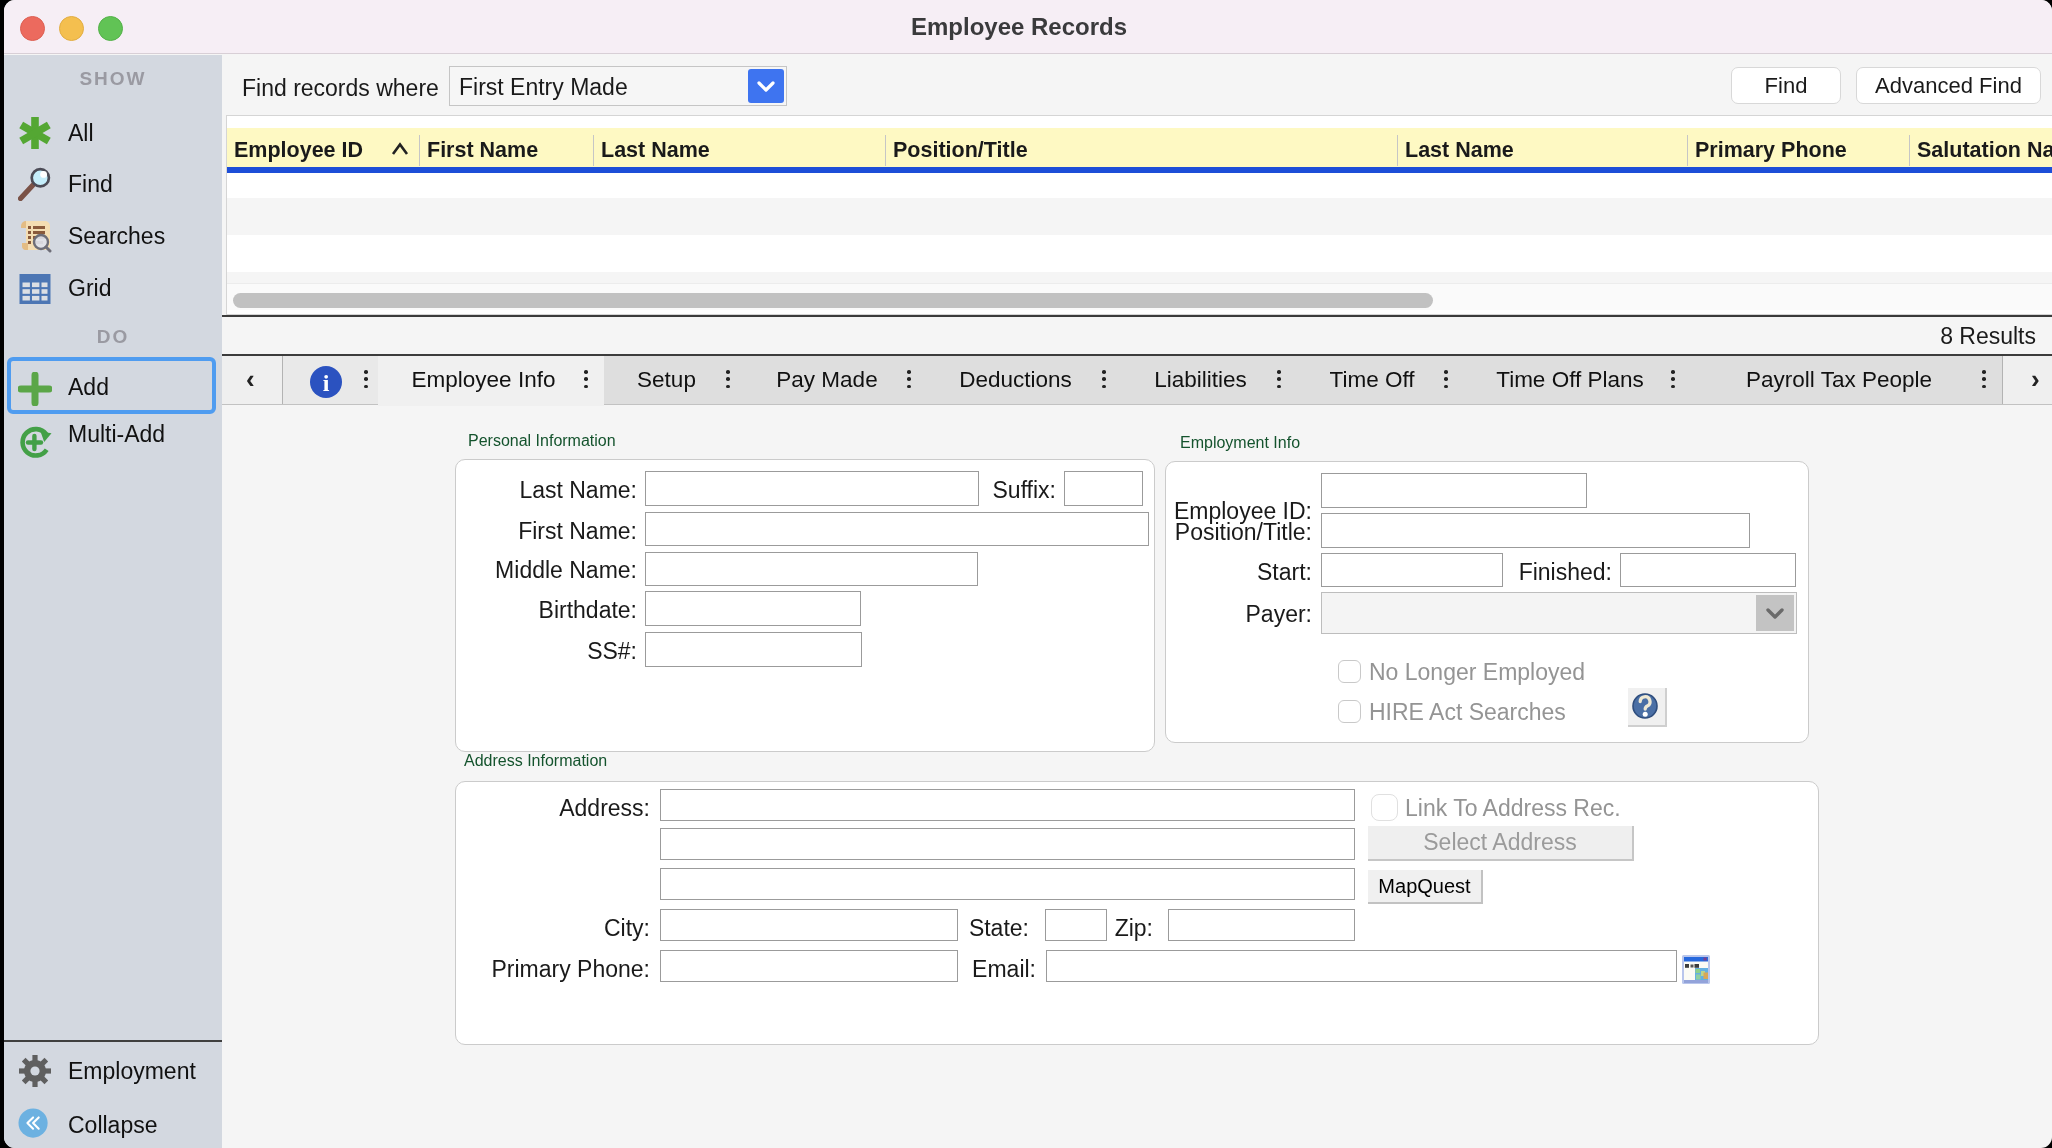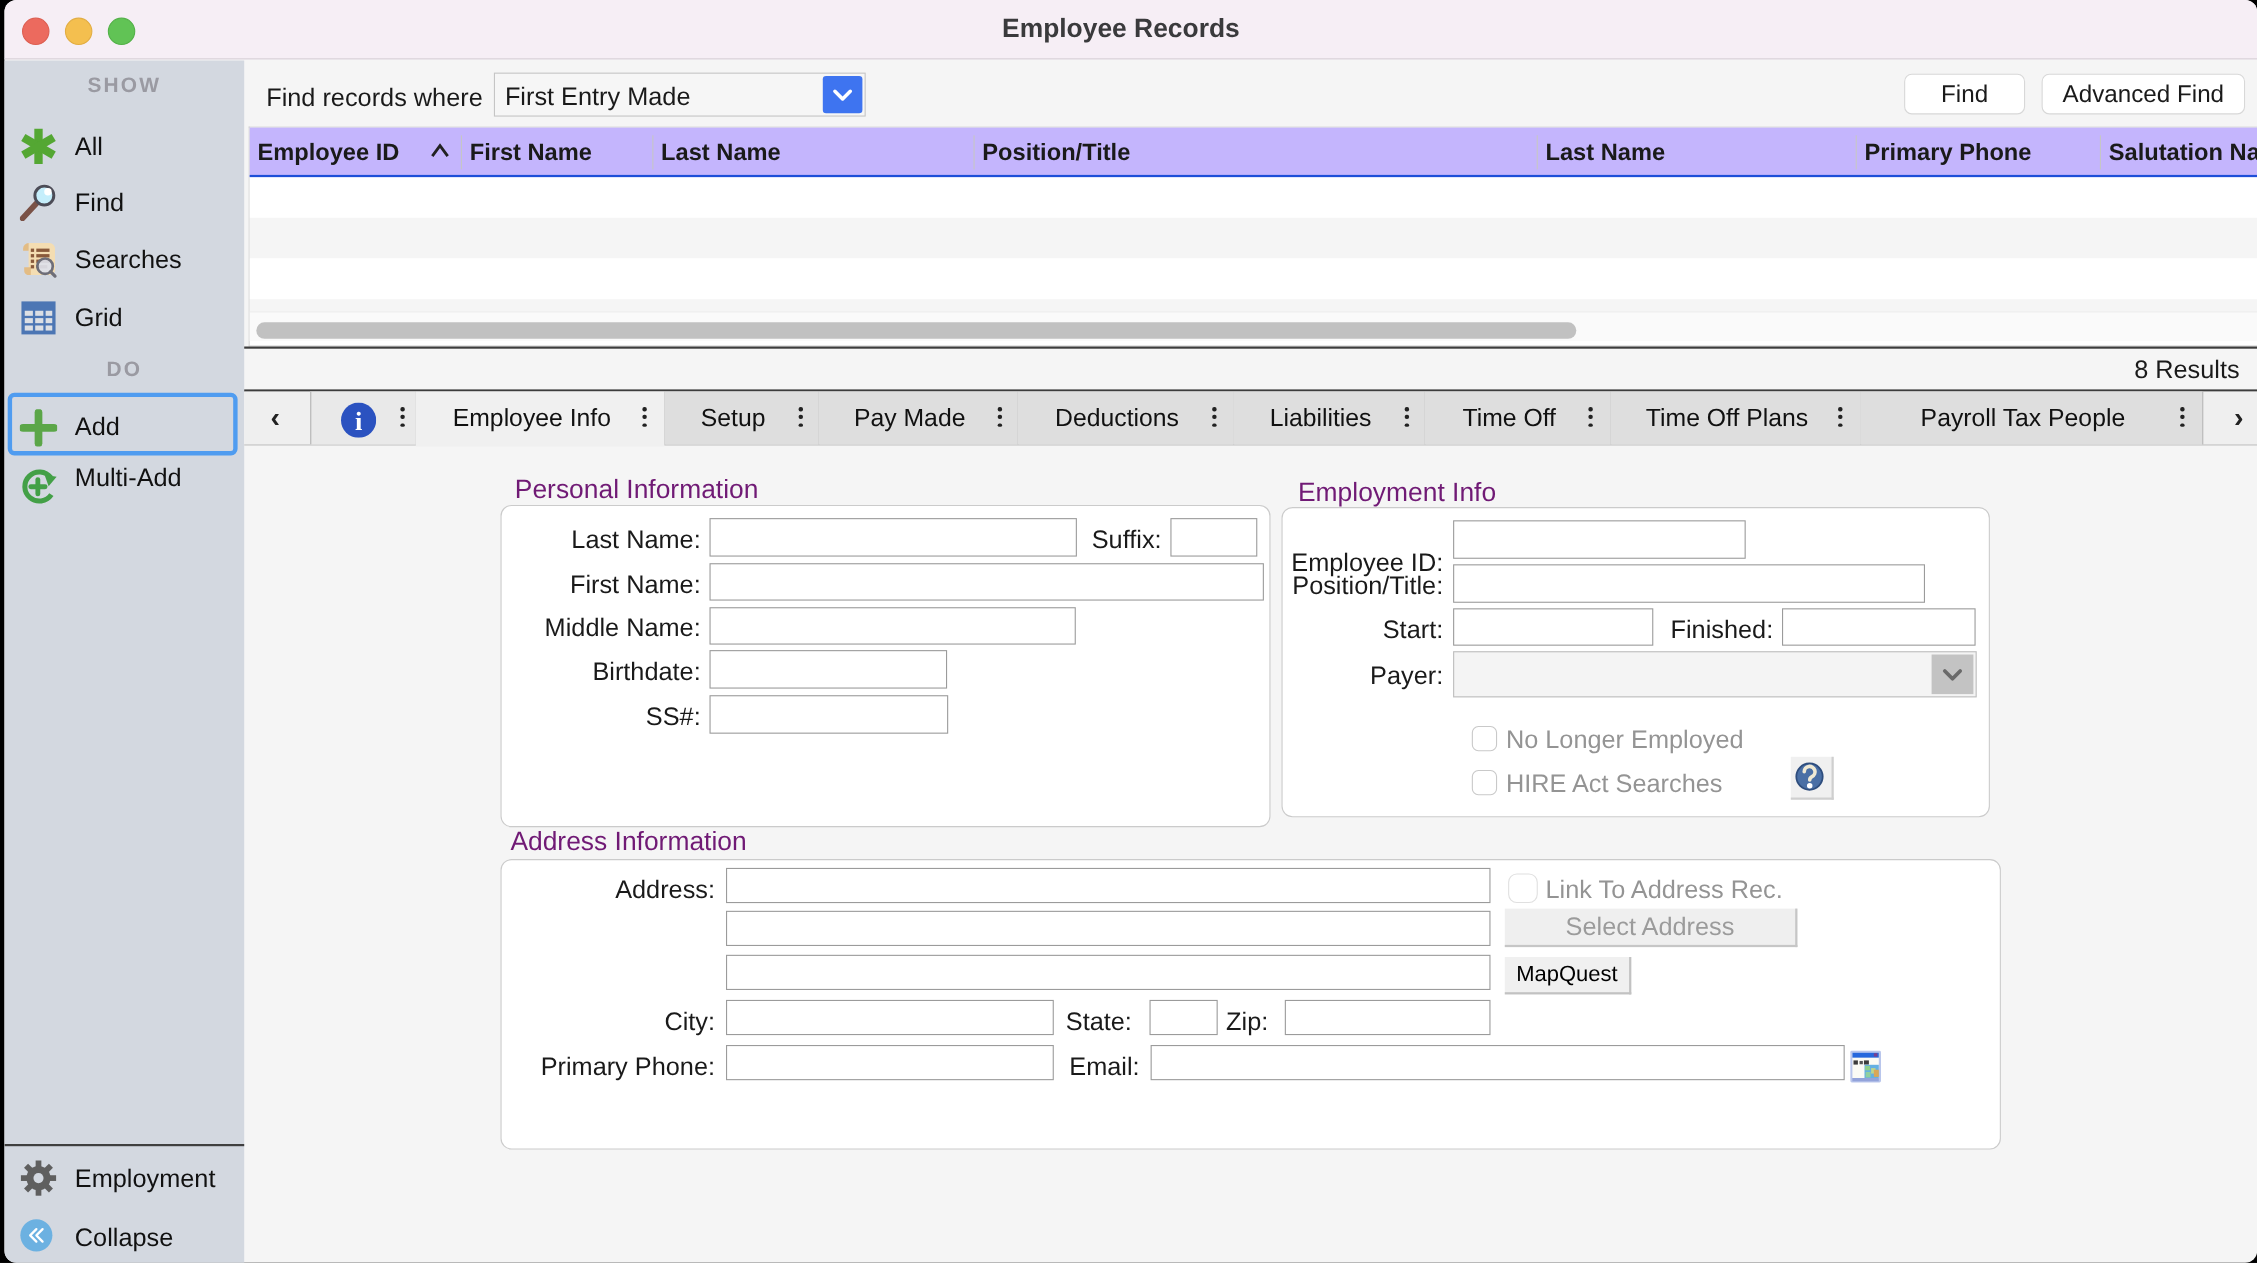--- a/index.html
+++ b/index.html
@@ -35,22 +35,22 @@
               background:#f6f6f6; border:1px solid #c5c5c5; }
   .dropdown .txt { position:absolute; left:9px; top:7px; font-size:23px; }
   .dropdown .btn { position:absolute; right:2px; top:2px; width:36px; height:34px;
                    background:#3e74f0; border-radius:3px; }
   .mac-btn { position:absolute; height:37px; background:#fff; border:1px solid #d8d8d8;
              border-radius:7px; font-size:22px; text-align:center; line-height:35px; }
 
   
   .table { position:absolute; left:222px; top:115px; right:0; height:200px;
            background:#fff; border:1px solid #d5d5d5; border-right:none; }
-  .thead { position:absolute; left:0; top:0; right:0; height:45px; background:#c4b5fd;
-           border-bottom:2px solid #1d4ed8; }
+  .thead { position:absolute; left:0; top:12px; right:0; height:45px; background:#fef9c3;
+           border-bottom:6px solid #1d4ed8; }
   .th { position:absolute; top:0; height:45px; line-height:45px; font-size:21.5px; font-weight:bold; white-space:nowrap; }
   .th-sep { position:absolute; top:7px; height:31px; width:1px; background:#c6c6c6; }
   .row { position:absolute; left:0; right:0; height:37px; }
   .hscroll { position:absolute; left:0; right:0; top:167px; height:27px; background:#fafafa; border-top:1px solid #ececec; }
   .hthumb { position:absolute; left:6px; top:9px; width:1200px; height:15px; background:#c1c1c1; border-radius:8px; }
   .darkline { position:absolute; left:218px; right:0; height:2px; background:#3c3c3c; }
 
   .results { position:absolute; top:323px; right:16px; font-size:23px; }
 
   
@@ -58,21 +58,21 @@
             background:#efefef; border-bottom:1px solid #c2c2c2; }
   .tab { position:absolute; top:0; height:48px; background:#dedede; }
   .tab .lbl { position:absolute; left:15px; right:30px; top:0; height:48px; line-height:48px;
               text-align:center; font-size:22.5px; color:#111; white-space:nowrap; }
   .tab-sep { position:absolute; top:0; width:1px; height:48px; background:#b3b3b3; }
   .vdots { position:absolute; top:14px; width:4px; }
   .vdots i { display:block; width:3.6px; height:3.6px; border-radius:50%; background:#222; margin-bottom:3.8px; }
   .chev { position:absolute; top:0; height:49px; line-height:47px; font-size:26px; font-weight:bold; color:#222; }
 
   
-  .group-title { position:absolute; font-size:24px; color:#701a75; }
+  .group-title { position:absolute; font-size:16px; color:#14532d; }
   .groupbox { position:absolute; background:#fff; border:1px solid #cbcbcb; border-radius:10px; }
   .flabel { position:absolute; font-size:23px; text-align:right; white-space:nowrap; }
   .finput { position:absolute; background:#fff; border:1px solid #9b9b9b; }
   .glabel { color:#949494; }
   .fcheck { position:absolute; width:23px; height:23px; background:#fff; border:1px solid #c9c9c9; border-radius:6px; }
 </style>
 </head>
 <body>
 <div class="win">
 

